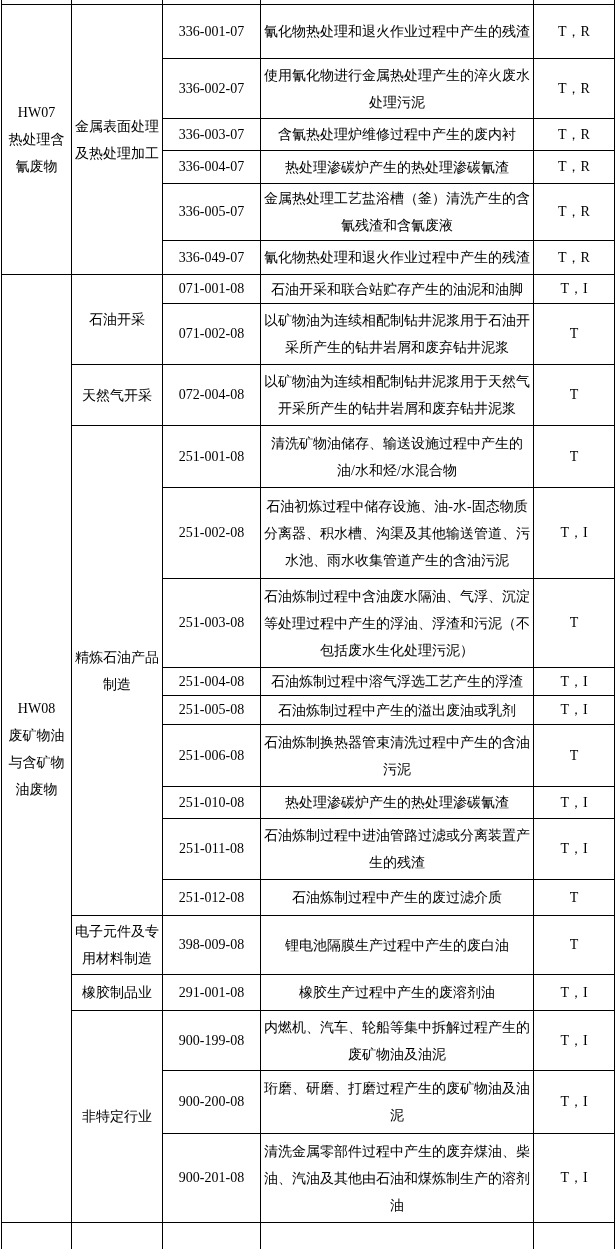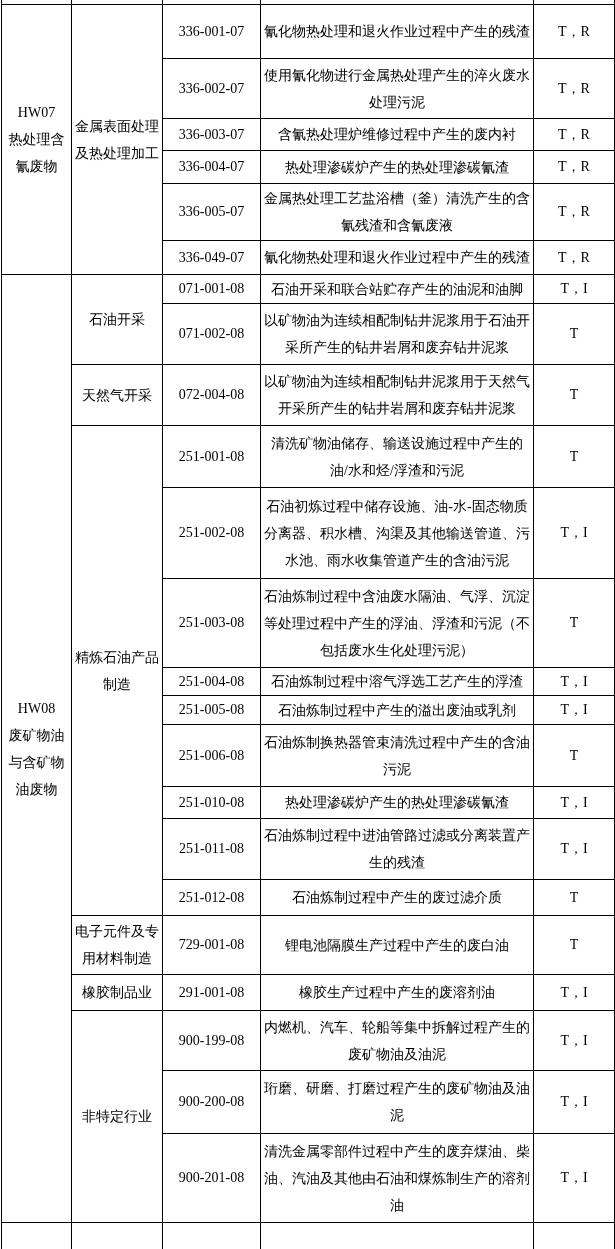--- a/index.html
+++ b/index.html
@@ -121,21 +121,21 @@
       <tr style="height:61px">
         <td class="ind-cell">天然气开采</td>
         <td class="code-cell">072-004-08</td>
         <td class="desc-cell">以矿物油为连续相配制钻井泥浆用于天然气开采所产生的钻井岩屑和废弃钻井泥浆</td>
         <td class="prop-cell">T</td>
       </tr>
 
       <tr style="height:62px">
         <td class="ind-cell" rowspan="9">精炼石油产品制造</td>
         <td class="code-cell">251-001-08</td>
-        <td class="desc-cell">清洗矿物油储存、输送设施过程中产生的油/水和烃/浮渣和污泥</td>
+        <td class="desc-cell">清洗矿物油储存、输送设施过程中产生的油/水和烃/水混合物</td>
         <td class="prop-cell">T</td>
       </tr>
       <tr style="height:91px">
         <td class="code-cell">251-002-08</td>
         <td class="desc-cell">石油初炼过程中储存设施、油-水-固态物质分离器、积水槽、沟渠及其他输送管道、污水池、雨水收集管道产生的含油污泥</td>
         <td class="prop-cell">T，I</td>
       </tr>
       <tr style="height:89px">
         <td class="code-cell">251-003-08</td>
         <td class="desc-cell">石油炼制过程中含油废水隔油、气浮、沉淀等处理过程中产生的浮油、浮渣和污泥（不包括废水生化处理污泥）</td>
@@ -167,21 +167,21 @@
         <td class="prop-cell">T，I</td>
       </tr>
       <tr style="height:36px">
         <td class="code-cell">251-012-08</td>
         <td class="desc-cell">石油炼制过程中产生的废过滤介质</td>
         <td class="prop-cell">T</td>
       </tr>
 
       <tr style="height:59px">
         <td class="ind-cell">电子元件及专用材料制造</td>
-        <td class="code-cell">729-001-08</td>
+        <td class="code-cell">398-009-08</td>
         <td class="desc-cell">锂电池隔膜生产过程中产生的废白油</td>
         <td class="prop-cell">T</td>
       </tr>
 
       <tr style="height:36px">
         <td class="ind-cell">橡胶制品业</td>
         <td class="code-cell">291-001-08</td>
         <td class="desc-cell">橡胶生产过程中产生的废溶剂油</td>
         <td class="prop-cell">T，I</td>
       </tr>

